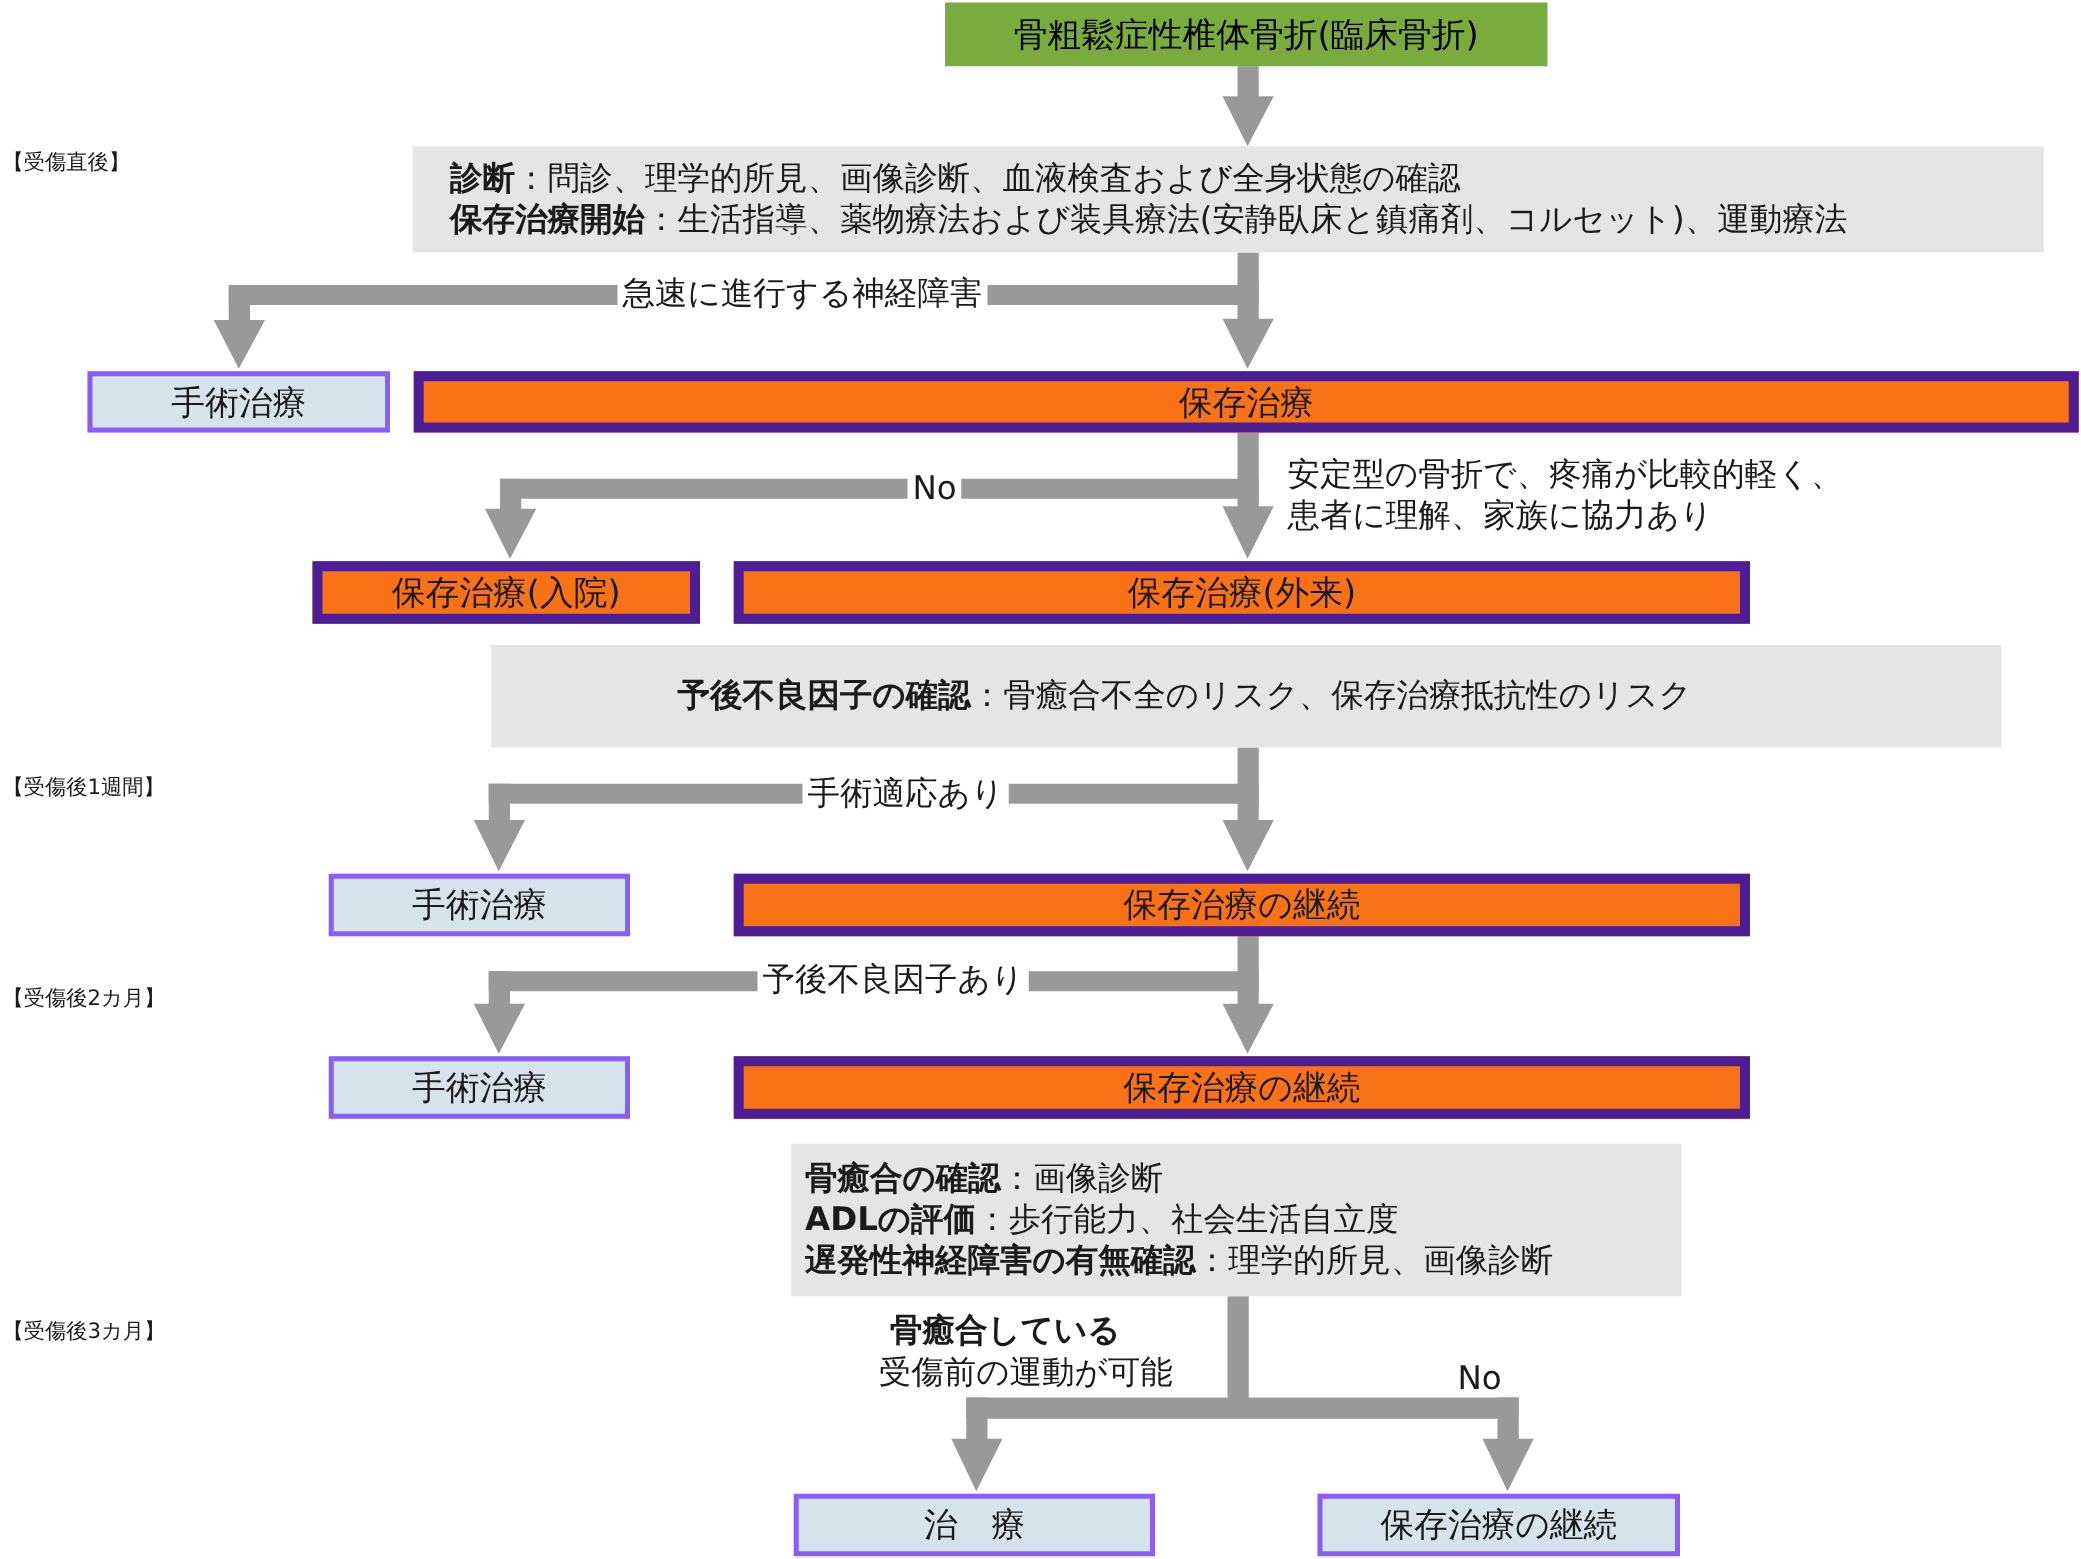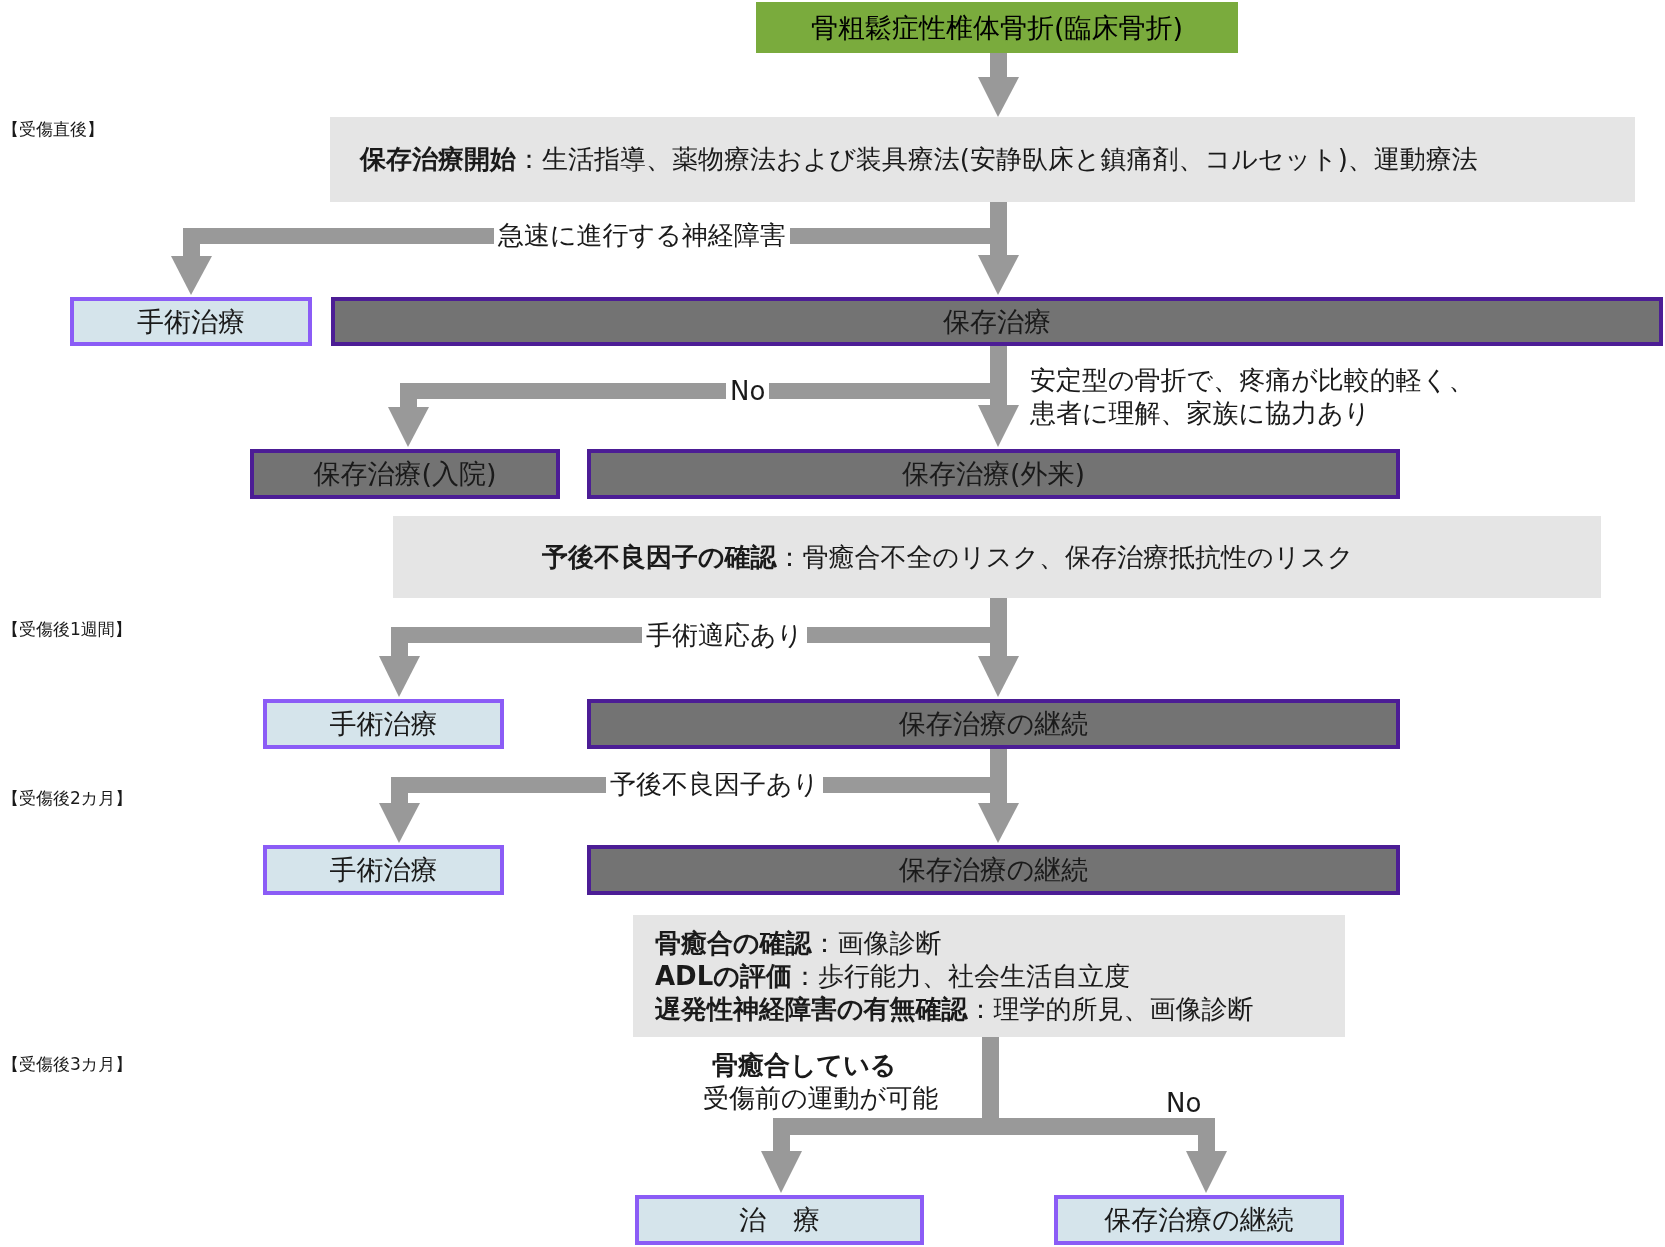--- a/index.html
+++ b/index.html
@@ -1,21 +1,21 @@
 <!DOCTYPE html>
 <html><head>
 <meta charset="utf-8">
 <style>
   html, body { margin:0; padding:0; background:#ffffff; }
   body { width:1665px; height:1247px; position:relative; overflow:hidden;
          font-family:"DejaVu Sans", "Liberation Sans", sans-serif; color:#1a1a1a; }
   .box { position:absolute; box-sizing:border-box; display:flex; align-items:center; justify-content:center;
          font-size:27px; white-space:nowrap; }
   .top-box { background:#7aab3d; color:#000000; }
-  .green { background:#737373; border:4px solid #4c1d95; }
+  .green { background:#f97316; border:8px solid #4c1d95; }
   .blue  { background:#d5e4eb; border:4px solid #8b5cf6; }
   .gray  { background:#e5e5e5; flex-direction:column; align-items:flex-start; justify-content:center;
            padding-left:30px; font-size:26px; line-height:33px; }
   .gray .line { white-space:nowrap; }
   .gray b { font-weight:bold; }
   .stage { position:absolute; left:2px; font-size:17px; white-space:nowrap; }
   .lbl { position:absolute; font-size:26px; white-space:nowrap; background:#ffffff; padding:0 4px; line-height:30px; }
   .lbl-plain { position:absolute; font-size:26px; white-space:nowrap; line-height:33px; }
   svg.arrows { position:absolute; left:0; top:0; }
 </style>
@@ -68,20 +68,21 @@
 <div class="box top-box" style="left:756px; top:2px; width:482px; height:51px;">
   <span>骨粗鬆症性椎体骨折(臨床骨折)</span>
 </div>
 
 <div class="stage" style="top:118px;">【受傷直後】</div>
 <div class="stage" style="top:618px;">【受傷後1週間】</div>
 <div class="stage" style="top:787px;">【受傷後2カ月】</div>
 <div class="stage" style="top:1053px;">【受傷後3カ月】</div>
 
 <div class="box gray" style="left:330px; top:117px; width:1305px; height:85px;">
+  <div class="line"><b>診断</b><span>：問診、理学的所見、画像診断、血液検査および全身状態の確認</span></div>
   <div class="line"><b>保存治療開始</b><span>：生活指導、薬物療法および装具療法(安静臥床と鎮痛剤、コルセット)、運動療法</span></div>
 </div>
 
 <div class="lbl" style="left:494px; top:220px;">急速に進行する神経障害</div>
 
 <div class="box blue" style="left:70px; top:297px; width:242px; height:49px;">
   <span>手術治療</span>
 </div>
 <div class="box green" style="left:331px; top:297px; width:1332px; height:49px;">
   <span>保存治療</span>
@@ -111,21 +112,21 @@
 </div>
 
 <div class="lbl" style="left:606px; top:769px;">予後不良因子あり</div>
 <div class="box blue" style="left:263px; top:845px; width:241px; height:50px;">
   <span>手術治療</span>
 </div>
 <div class="box green" style="left:587px; top:845px; width:813px; height:50px;">
   <span>保存治療の継続</span>
 </div>
 
-<div class="box gray" style="left:633px; top:915px; width:712px; height:122px; padding-left:22px;">
+<div class="box gray" style="left:633px; top:915px; width:712px; height:122px; padding-left:11px;">
   <div class="line"><b>骨癒合の確認</b><span>：画像診断</span></div>
   <div class="line"><b>ADLの評価</b><span>：歩行能力、社会生活自立度</span></div>
   <div class="line"><b>遅発性神経障害の有無確認</b><span>：理学的所見、画像診断</span></div>
 </div>
 
 <div class="lbl-plain" style="left:712px; top:1049px;font-weight:bold;">骨癒合している</div>
 <div class="lbl-plain" style="left:703px; top:1082px;">受傷前の運動が可能</div>
 <div class="lbl-plain" style="left:1166px; top:1087px;">No</div>
 
 <div class="box blue" style="left:635px; top:1195px; width:289px; height:50px;">

